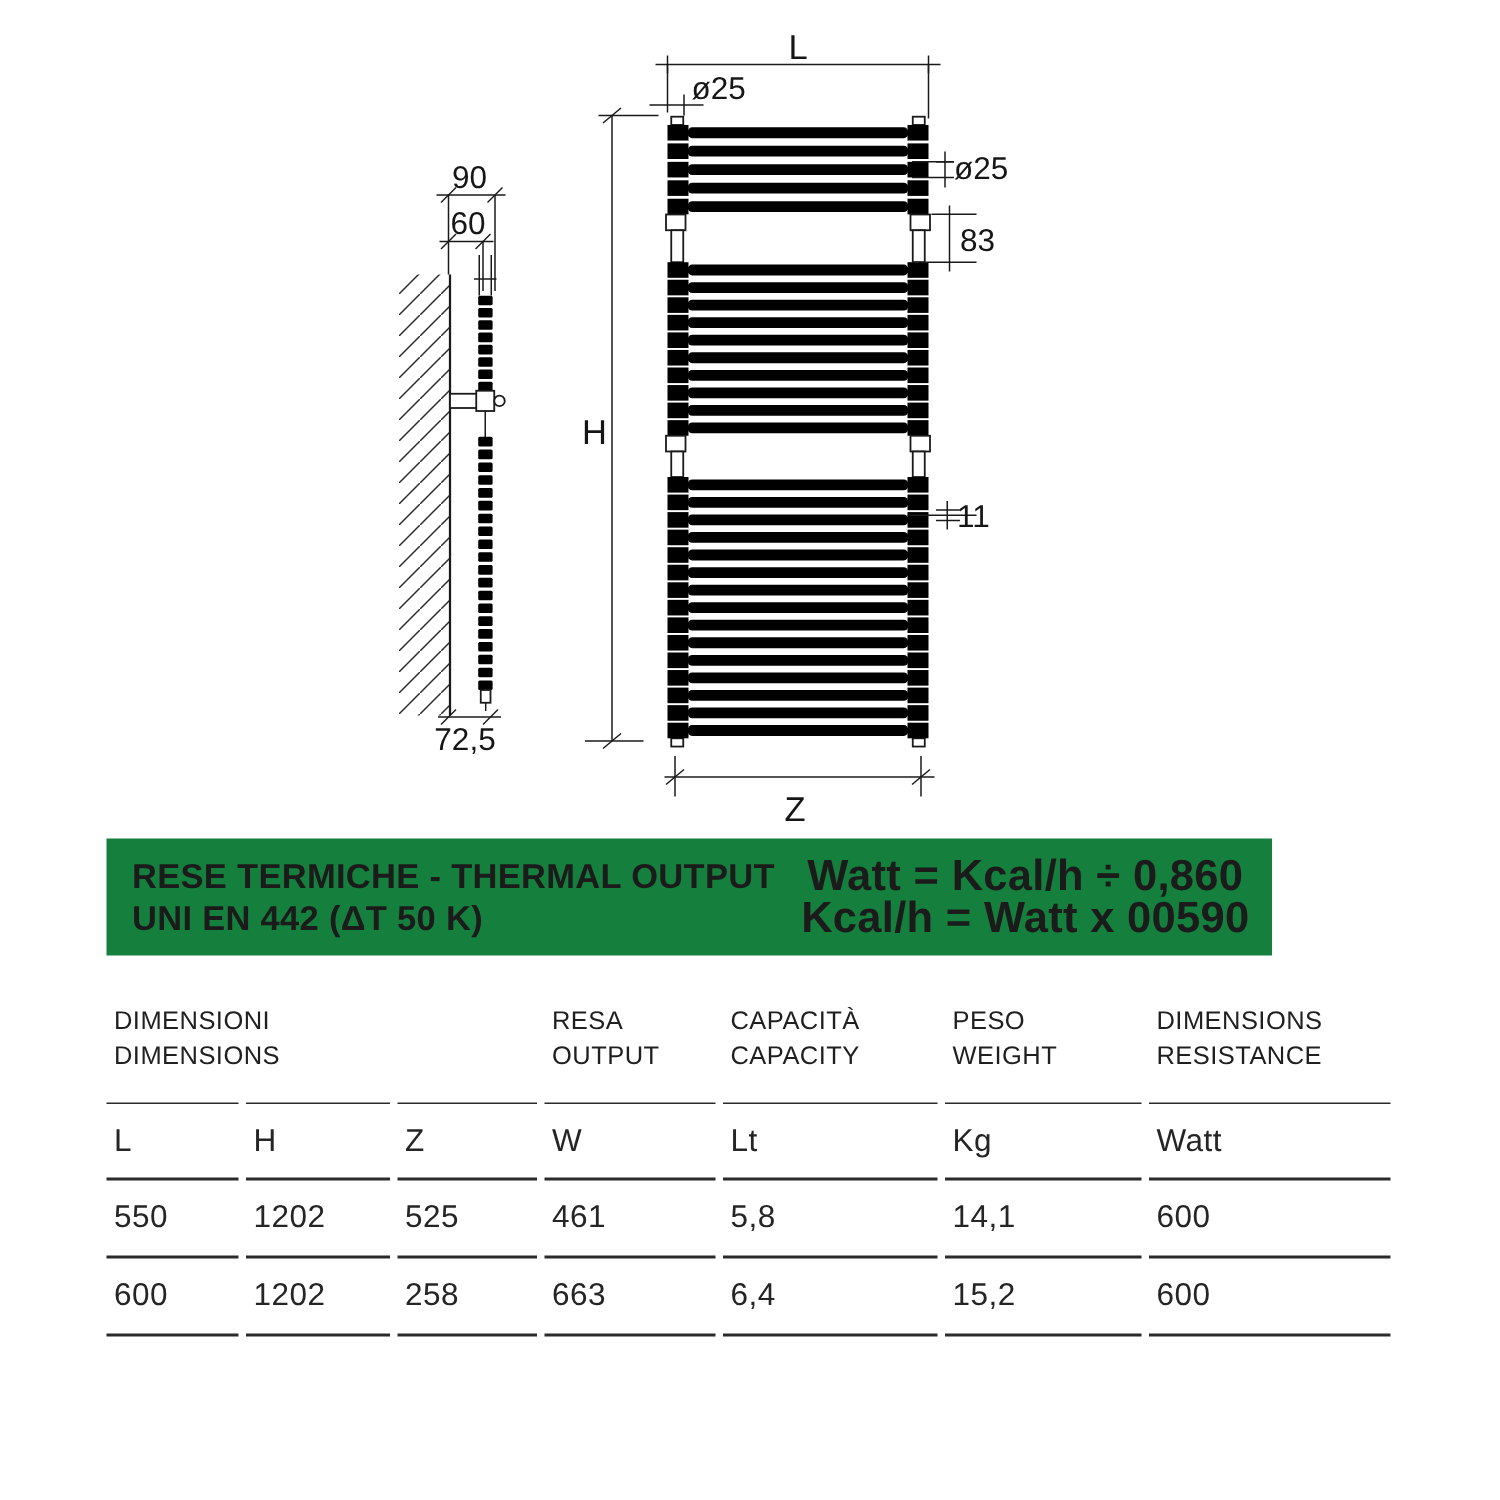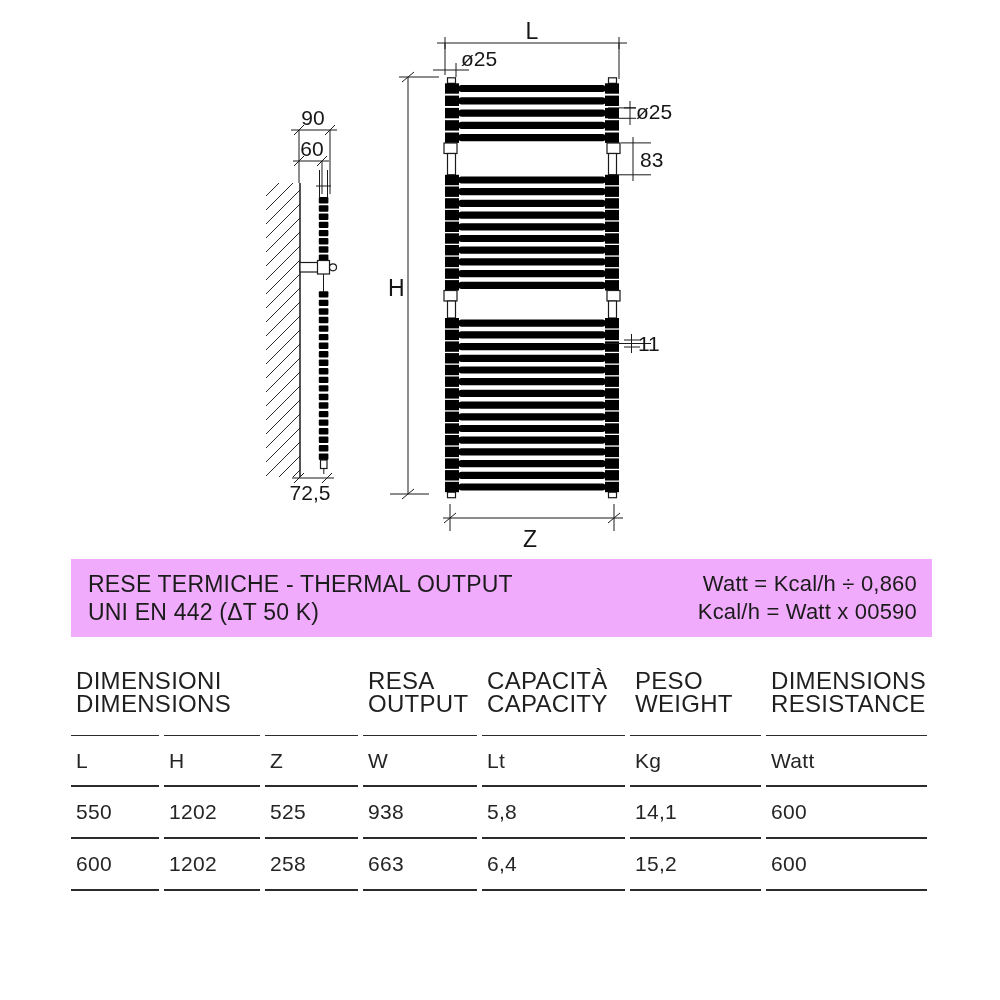--- a/index.html
+++ b/index.html
@@ -5,30 +5,30 @@
   html,body{margin:0;padding:0;background:#fff;}
   .page{position:relative;width:1000px;height:1000px;background:#fff;overflow:hidden;
         font-family:"Liberation Sans",sans-serif;color:#1d1d1d;}
   svg text{font-family:"Liberation Sans",sans-serif;font-weight:300;fill:#161616;}
   .lbl{font-size:21px;}
   .lbl-lg{font-size:23px;}
   .d{stroke:#1a1a1a;stroke-width:1;fill:none;}
   .dw{stroke:#1a1a1a;stroke-width:1.5;fill:none;}
   .t rect,.t circle, rect.part, circle.part{fill:#ffffff;stroke:#1a1a1a;stroke-width:1.2;}
   
-  .band{position:absolute;left:71px;top:559px;width:861px;height:78px;background:#f0abfc;
+  .band{position:absolute;left:71px;top:559px;width:777px;height:78px;background:#15803d;
         display:flex;justify-content:space-between;align-items:center;
-        padding:0 15px 0 17px;box-sizing:border-box;font-weight:400;letter-spacing:.2px;}
+        padding:0 15px 0 17px;box-sizing:border-box;font-weight:700;letter-spacing:.2px;}
   .band-left{font-size:23px;line-height:28px;color:#1b1b1b;}
-  .band-right{font-size:22px;line-height:28px;text-align:right;color:#1b1b1b;}
+  .band-right{font-size:29px;line-height:28px;text-align:center;color:#1b1b1b;}
   
   .spec{position:absolute;left:66px;top:663px;width:866px;border-collapse:separate;
         border-spacing:5px 0;table-layout:fixed;font-weight:300;color:#252525;}
   .spec td{padding:0 0 0 5px;vertical-align:middle;border-bottom:2px solid #2b2b2b;overflow:visible;}
-  tr.ghrow td{height:66px;vertical-align:top;padding-top:6px;border-bottom-width:1.5px;font-size:24px;}
+  tr.ghrow td{height:66px;vertical-align:top;padding-top:6px;border-bottom-width:1.5px;font-size:17px;}
   .nw{white-space:nowrap;line-height:23px;letter-spacing:.3px;color:#1f1f1f;}
   tr.units td{height:49px;font-size:21px;letter-spacing:.3px;}
   tr.data td{height:50px;font-size:21px;letter-spacing:.3px;}
 </style>
 </head>
 <body>
 
 <div class="page">
 
   
@@ -291,21 +291,21 @@
       <td>Z</td>
       <td>W</td>
       <td>Lt</td>
       <td>Kg</td>
       <td>Watt</td>
     </tr>
     <tr class="data">
       <td>550</td>
       <td>1202</td>
       <td>525</td>
-      <td>938</td>
+      <td>461</td>
       <td>5,8</td>
       <td>14,1</td>
       <td>600</td>
     </tr>
     <tr class="data">
       <td>600</td>
       <td>1202</td>
       <td>258</td>
       <td>663</td>
       <td>6,4</td>

